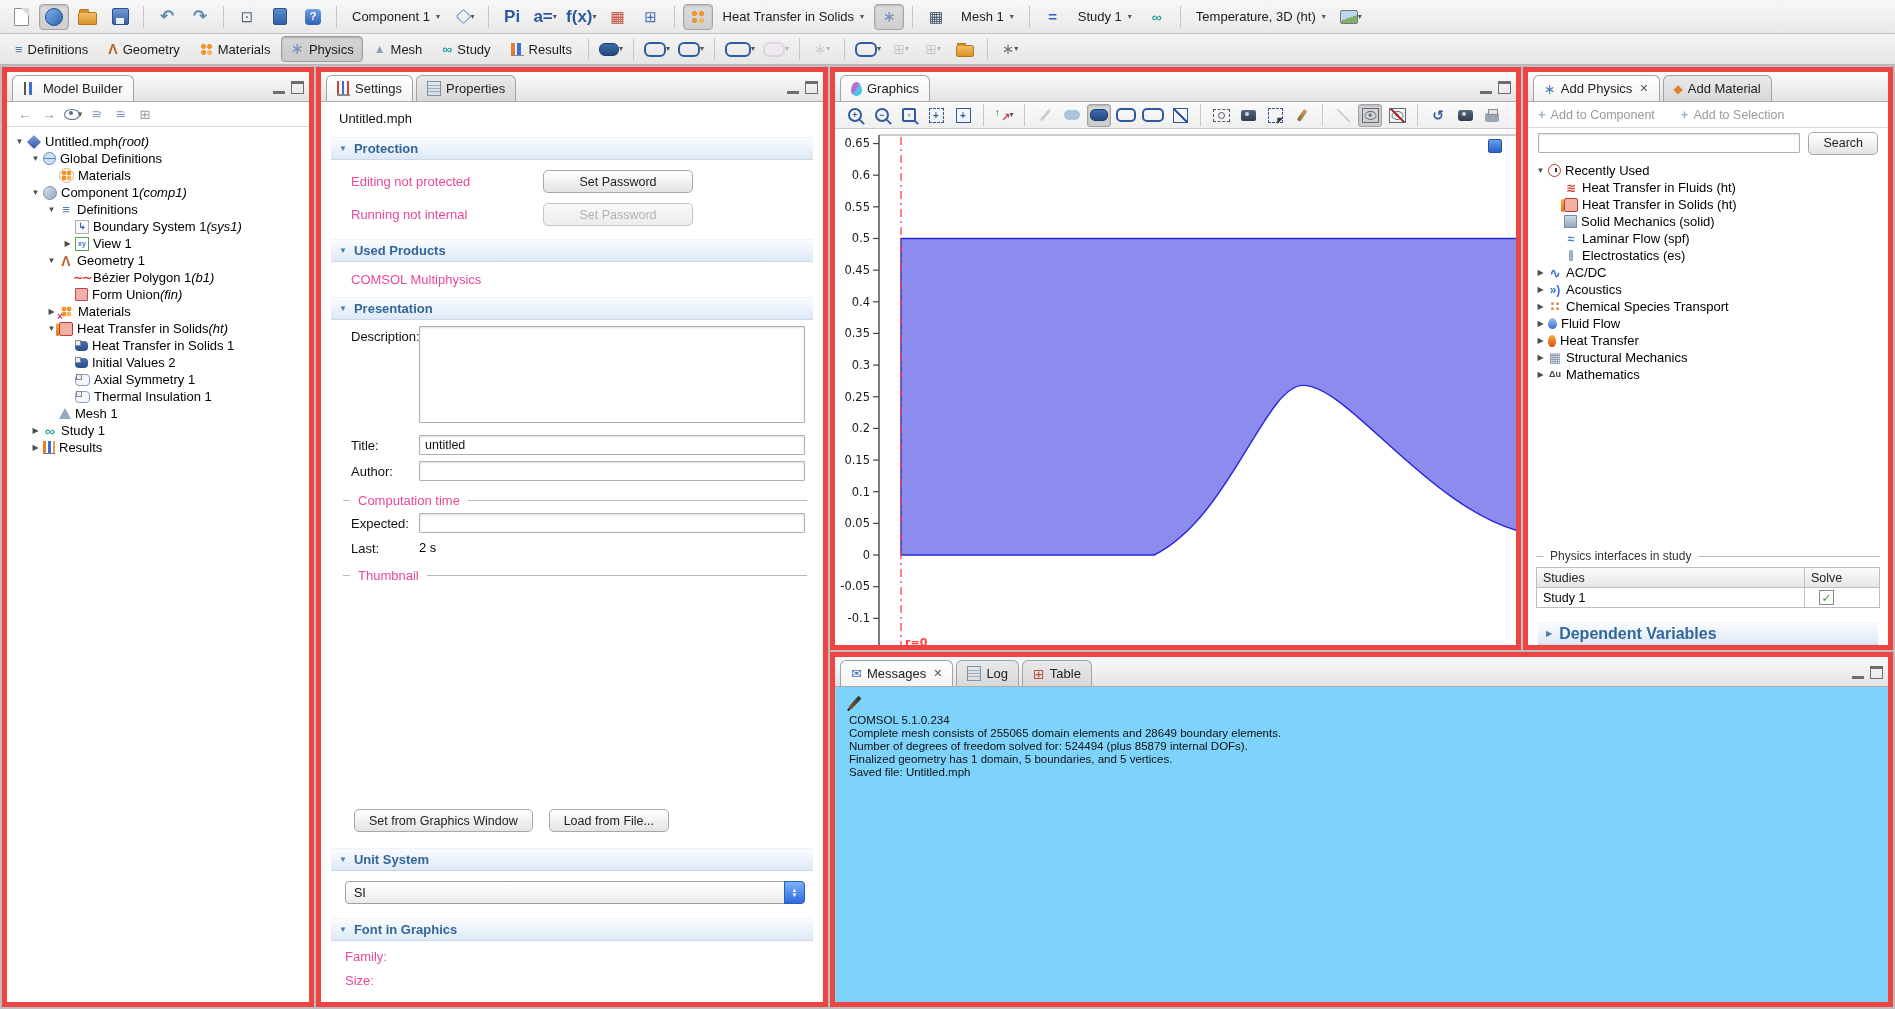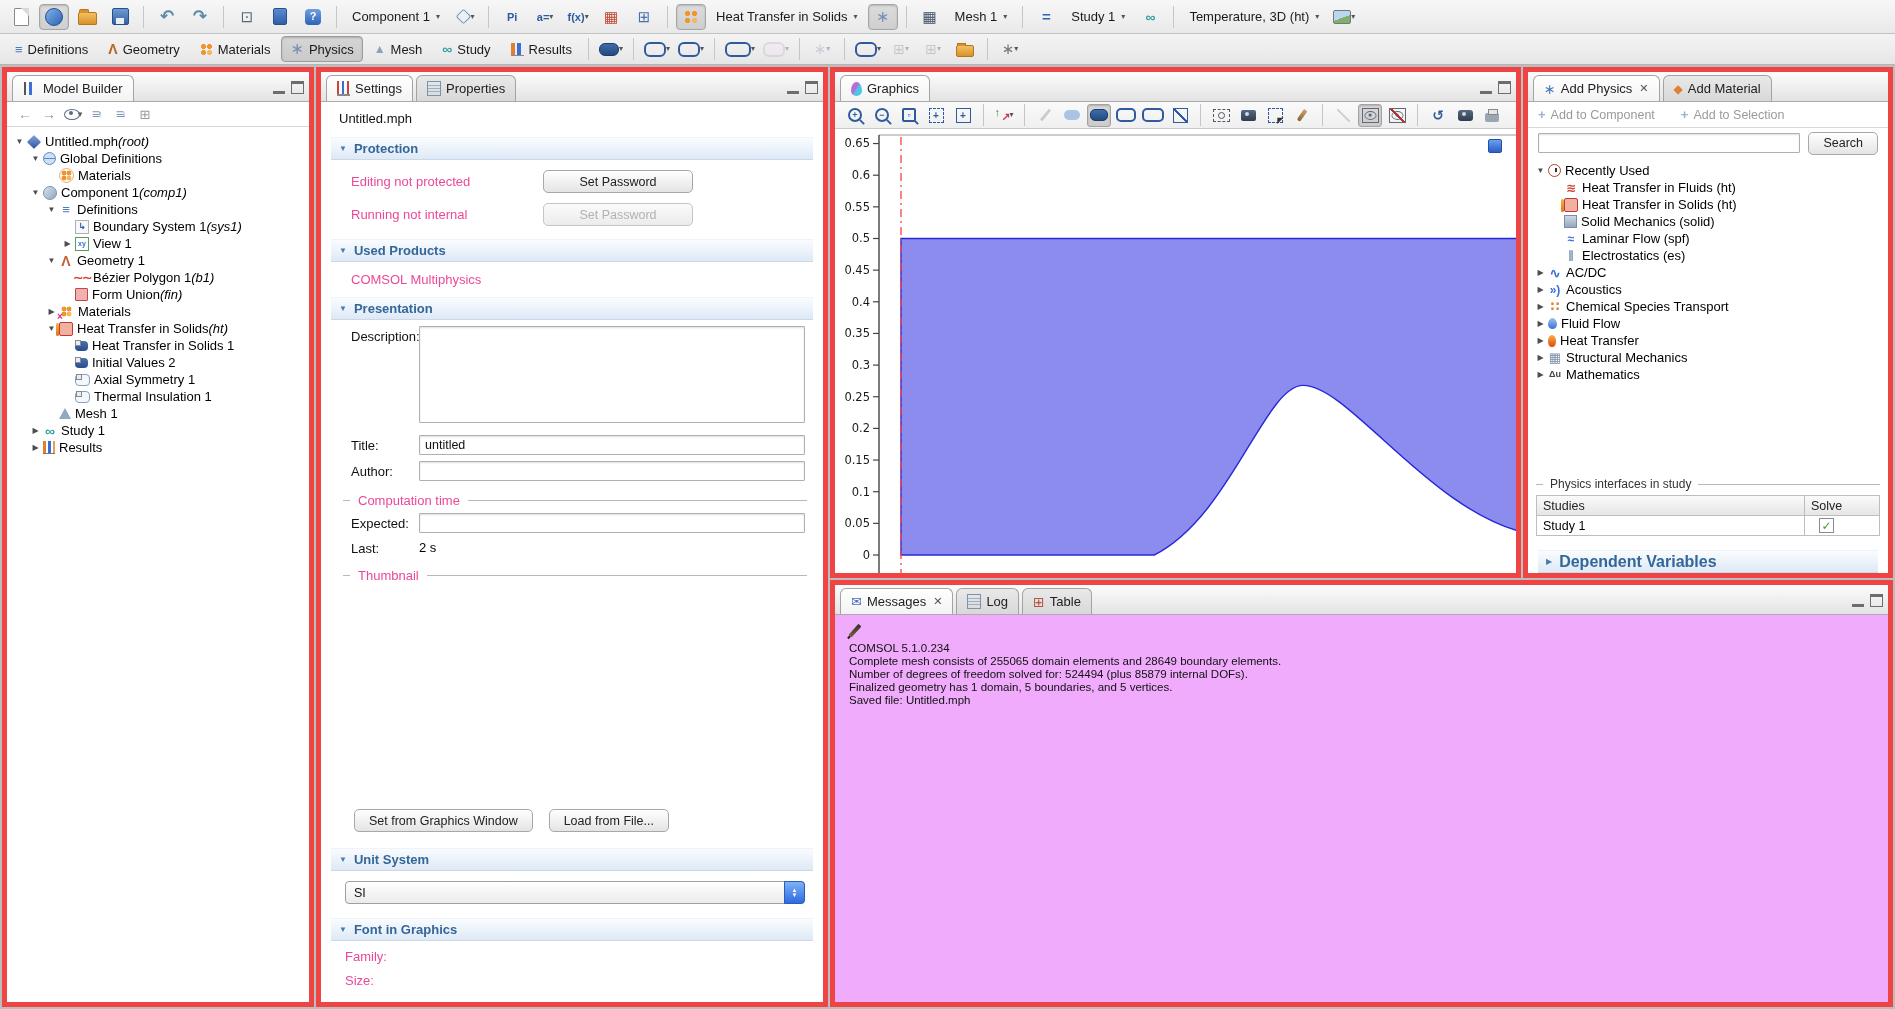--- a/index.html
+++ b/index.html
@@ -13,21 +13,21 @@
   #ribbon{height:30px;background:linear-gradient(#f4f4f4,#e6e6e6);border-bottom:1px solid #b5b5b5;
     display:flex;align-items:center;padding:0 6px;gap:2px;flex:none;}
   .vsep{width:1px;height:22px;background:#c6c6c6;margin:0 5px;flex:none;}
   .tbtn{height:24px;min-width:24px;display:inline-flex;align-items:center;justify-content:center;
     border-radius:4px;border:1px solid transparent;padding:0 2px;cursor:default;flex:none;}
   .tbtn.pressed{background:linear-gradient(#dcdcdc,#cfcfcf);border-color:#a6a6a6;box-shadow:inset 0 1px 2px rgba(0,0,0,.18);}
   .ddbtn{height:22px;display:inline-flex;align-items:center;gap:6px;padding:0 7px;border-radius:4px;
     font-size:13px;color:#1a1a1a;flex:none;}
   .caret{font-size:8px;color:#555;line-height:8px;}
   .gl{display:inline-flex;align-items:center;justify-content:center;font-size:14px;line-height:1;}
-  .txtic{font-size:11px;color:#2c5a9e;font-weight:bold;}
+  .txtic{font-size:17px;color:#2c5a9e;font-weight:bold;}
 
   
   .g-new-file{width:13px;height:16px;background:#fff;border:1px solid #8a8a8a;border-radius:1px;position:relative;}
   .g-new-file:after{content:"";position:absolute;right:-1px;top:-1px;border:4px solid #d9d9d9;border-left-color:transparent;border-bottom-color:transparent;}
   .g-open-comsol{width:16px;height:16px;border-radius:50%;background:linear-gradient(135deg,#7fb2e8,#2d62b5);border:1px solid #24508f;}
   .g-open-folder{width:17px;height:11px;background:linear-gradient(#f2c063,#d8922b);border:1px solid #b5761d;border-radius:2px 2px 1px 1px;position:relative;margin-top:4px;}
   .g-open-folder:before{content:"";position:absolute;left:0;top:-4px;width:8px;height:3px;background:#d8922b;border:1px solid #b5761d;border-bottom:none;border-radius:2px 2px 0 0;}
   .g-save{width:15px;height:15px;background:linear-gradient(#6f9ad8,#35619f);border:1px solid #2b4f84;border-radius:2px;position:relative;}
   .g-save:after{content:"";position:absolute;left:3px;bottom:0;width:8px;height:6px;background:#e8eef6;}
   .g-undo,.g-redo{font-size:17px;color:#5d8ba8;font-weight:bold;}
@@ -175,21 +175,21 @@
   .grpline:after{content:"";flex:1;height:1px;background:#b8b8b8;}
   .thumb-space{height:218px;}
   .btnrow{display:flex;gap:16px;margin:8px 0 0 33px;}
   .macdd{position:relative;height:21px;border:1px solid #a0a0a0;border-radius:4px;background:linear-gradient(#fff,#ebebeb);
     display:flex;align-items:center;padding:0 26px 0 8px;font-size:12.5px;color:#111;}
   .macdd .cap{position:absolute;right:-1px;top:-1px;width:19px;height:21px;border:1px solid #2a5cb8;border-radius:0 4px 4px 0;
     background:linear-gradient(#7db2f8,#2d6be0);display:flex;flex-direction:column;align-items:center;justify-content:center;color:#fff;font-size:6px;line-height:5px;}
 
   
   #center{flex:1;display:flex;flex-direction:column;gap:2px;min-width:0;}
-  #top-row{height:511px;display:flex;gap:2px;flex:none;min-width:0;}
+  #top-row{height:583px;display:flex;gap:2px;flex:none;min-width:0;}
   #graphics-panel{flex:1;min-width:0;position:relative;}
   .tico-graphics{width:11px;height:14px;background:linear-gradient(120deg,#b86fd4 45%,#4ac8e8 55%);border-radius:50% 50% 48% 48%/60% 60% 40% 40%;}
   #gtoolbar{height:26px;flex:none;border-bottom:1px solid #c9c9c9;display:flex;align-items:center;gap:3px;padding:0 8px;background:linear-gradient(#fafafa,#efefef);}
   .gti{width:22px;height:21px;display:inline-flex;align-items:center;justify-content:center;border:1px solid transparent;border-radius:3px;flex:none;}
   .gti.pressed{background:linear-gradient(#d9d9d9,#cccccc);border-color:#a3a3a3;box-shadow:inset 0 1px 2px rgba(0,0,0,.2);}
   .mag{width:10px;height:10px;border:2px solid #2f5b9e;border-radius:50%;position:relative;display:flex;align-items:center;justify-content:center;color:#2f5b9e;font-size:9px;font-weight:bold;line-height:0;}
   .mag:after{content:"";position:absolute;width:6px;height:2px;background:#2f5b9e;transform:rotate(45deg);right:-5px;bottom:-3px;}
   .dashbox{width:13px;height:13px;border:1.5px dashed #2f5b9e;display:flex;align-items:center;justify-content:center;color:#2f5b9e;font-size:10px;font-weight:bold;}
   .solidbox{width:13px;height:13px;border:1.5px solid #2f5b9e;display:flex;align-items:center;justify-content:center;color:#2f5b9e;font-size:10px;font-weight:bold;}
   .axiswidget{position:relative;width:15px;height:14px;}
@@ -242,21 +242,21 @@
   .c-solve{width:62px;padding:0 6px;height:100%;display:flex;align-items:center;}
   .chk{width:13px;height:13px;border:1px solid #8a8a8a;background:#fff;display:flex;align-items:center;justify-content:center;
     color:#3f9b20;font-size:12px;font-weight:bold;margin-left:8px;}
   #depvar{margin-top:14px;}
 
   
   #messages-panel{flex:1;min-height:0;}
   .tico-msg{color:#4a6fb5;font-size:13px;}
   .tico-log{width:12px;height:13px;border:1px solid #7c93ad;background:linear-gradient(transparent 3px,#9ab0c8 3px 4px,transparent 4px 6px,#9ab0c8 6px 7px,transparent 7px 9px,#9ab0c8 9px 10px,transparent 10px);}
   .tico-table{color:#b55544;font-size:14px;}
-  #msg-body{flex:1;position:relative;background:#f0abfc;overflow:hidden;}
+  #msg-body{flex:1;position:relative;background:#7dd3fc;overflow:hidden;}
   .penicon{position:absolute;left:18px;top:8px;width:3.5px;height:15px;background:linear-gradient(#333,#7a5c3a);transform:rotate(42deg);border-radius:1px;}
   .penicon:after{content:"";position:absolute;left:0.5px;bottom:-3px;width:2px;height:3px;background:#222;}
   #msg-lines{padding:27px 0 0 14px;font-size:11.5px;line-height:12.9px;color:#111;}
 
   svg text{font-family:"DejaVu Sans","Liberation Sans",sans-serif;}
 </style>
 </head>
 <body>
 
 <div id="app">

